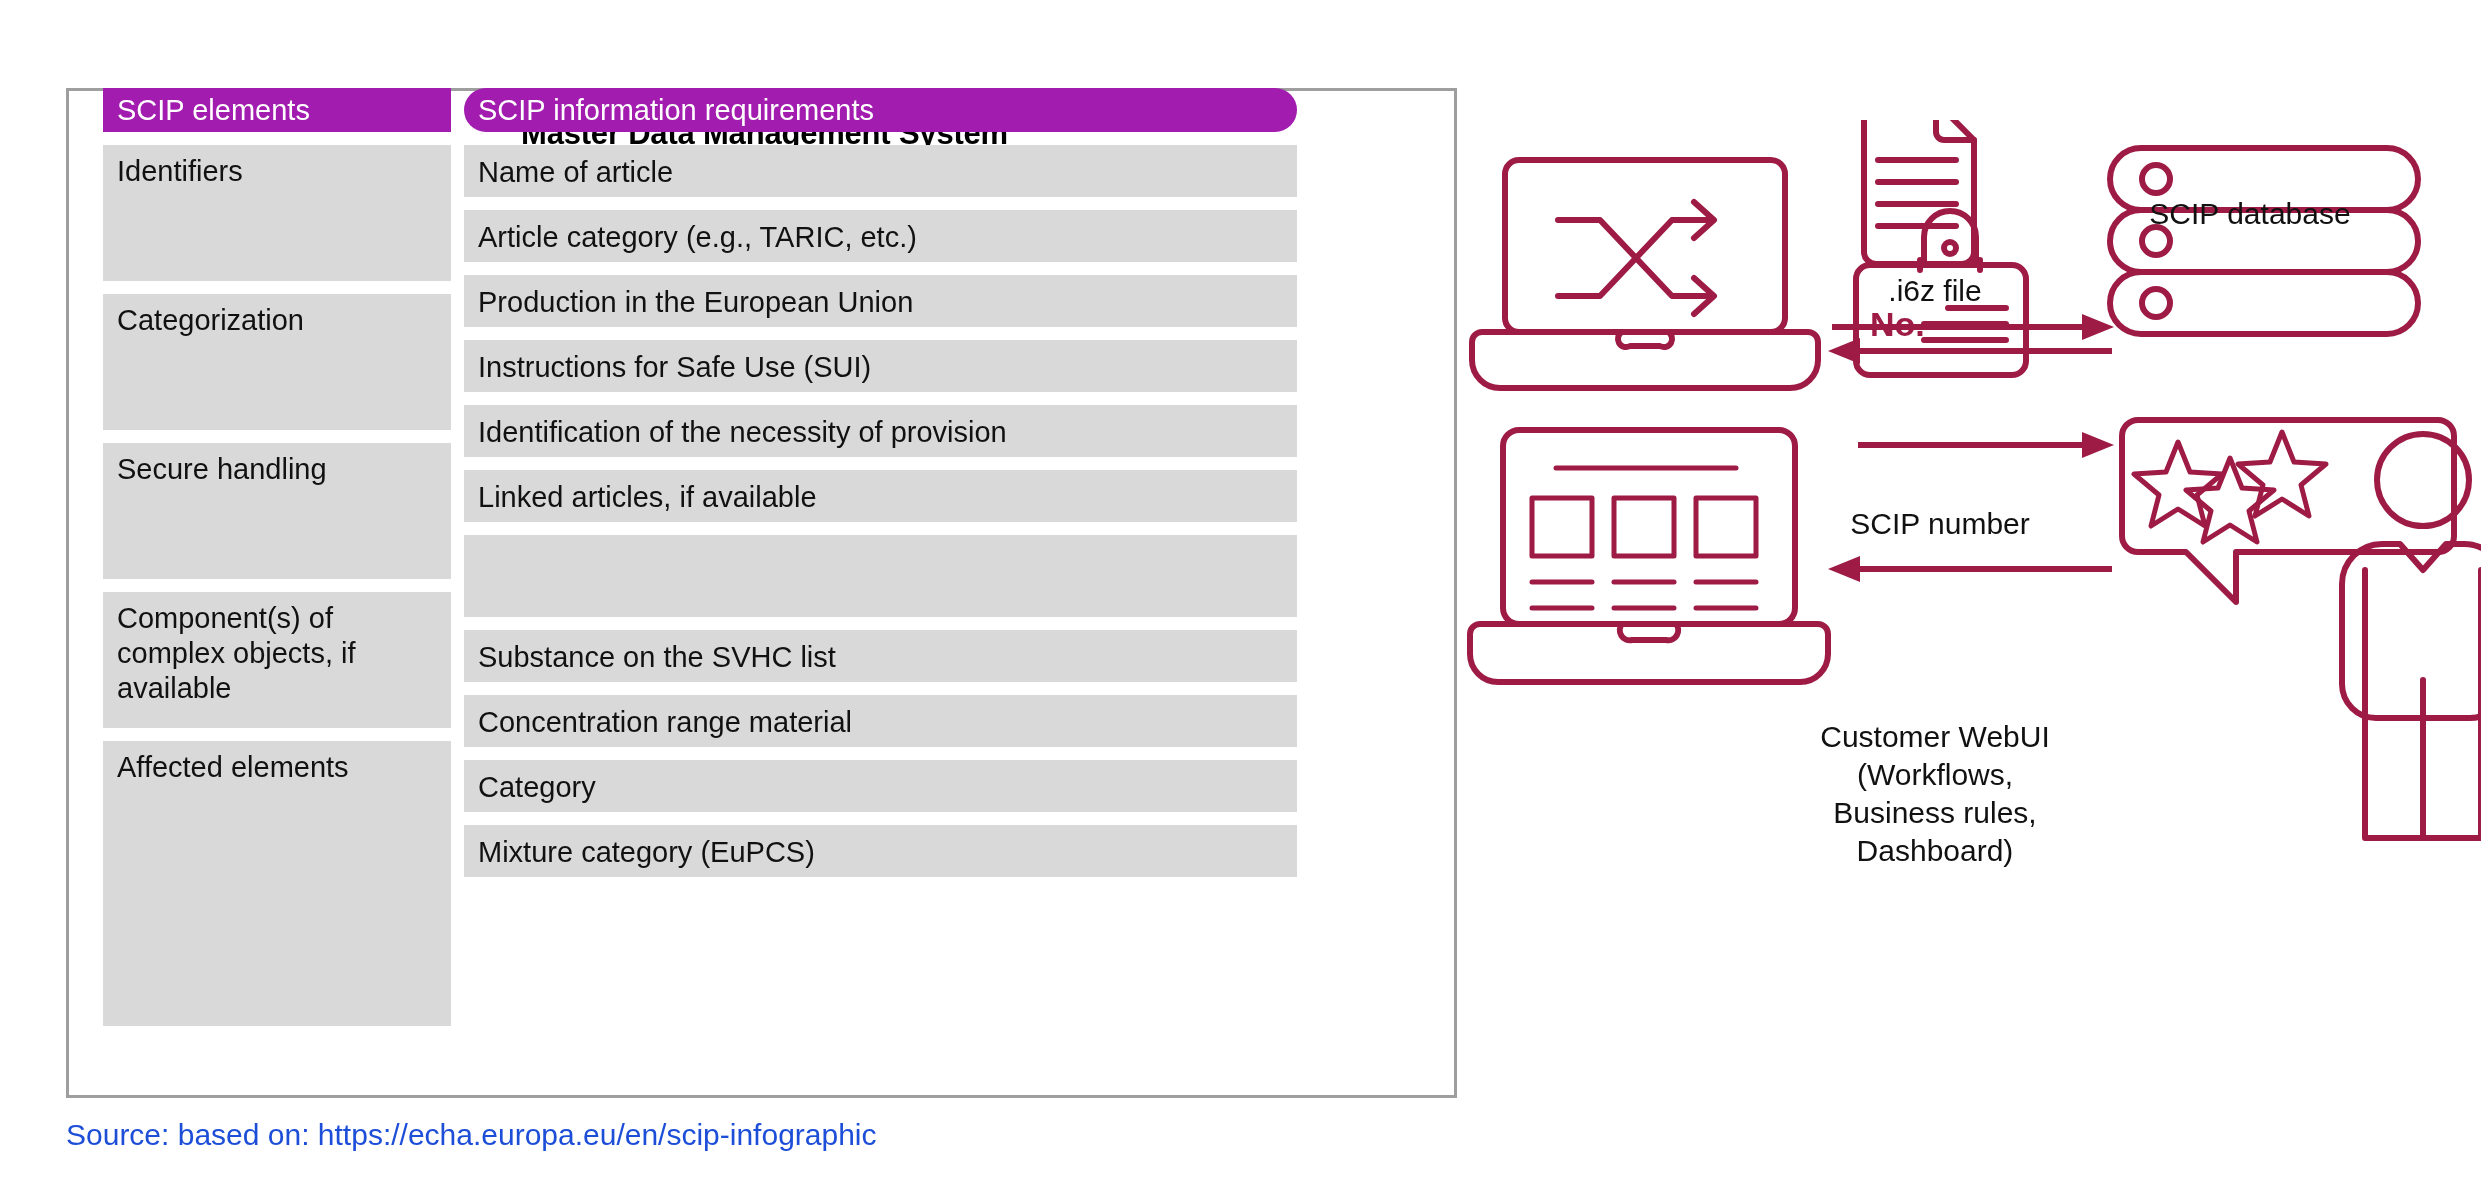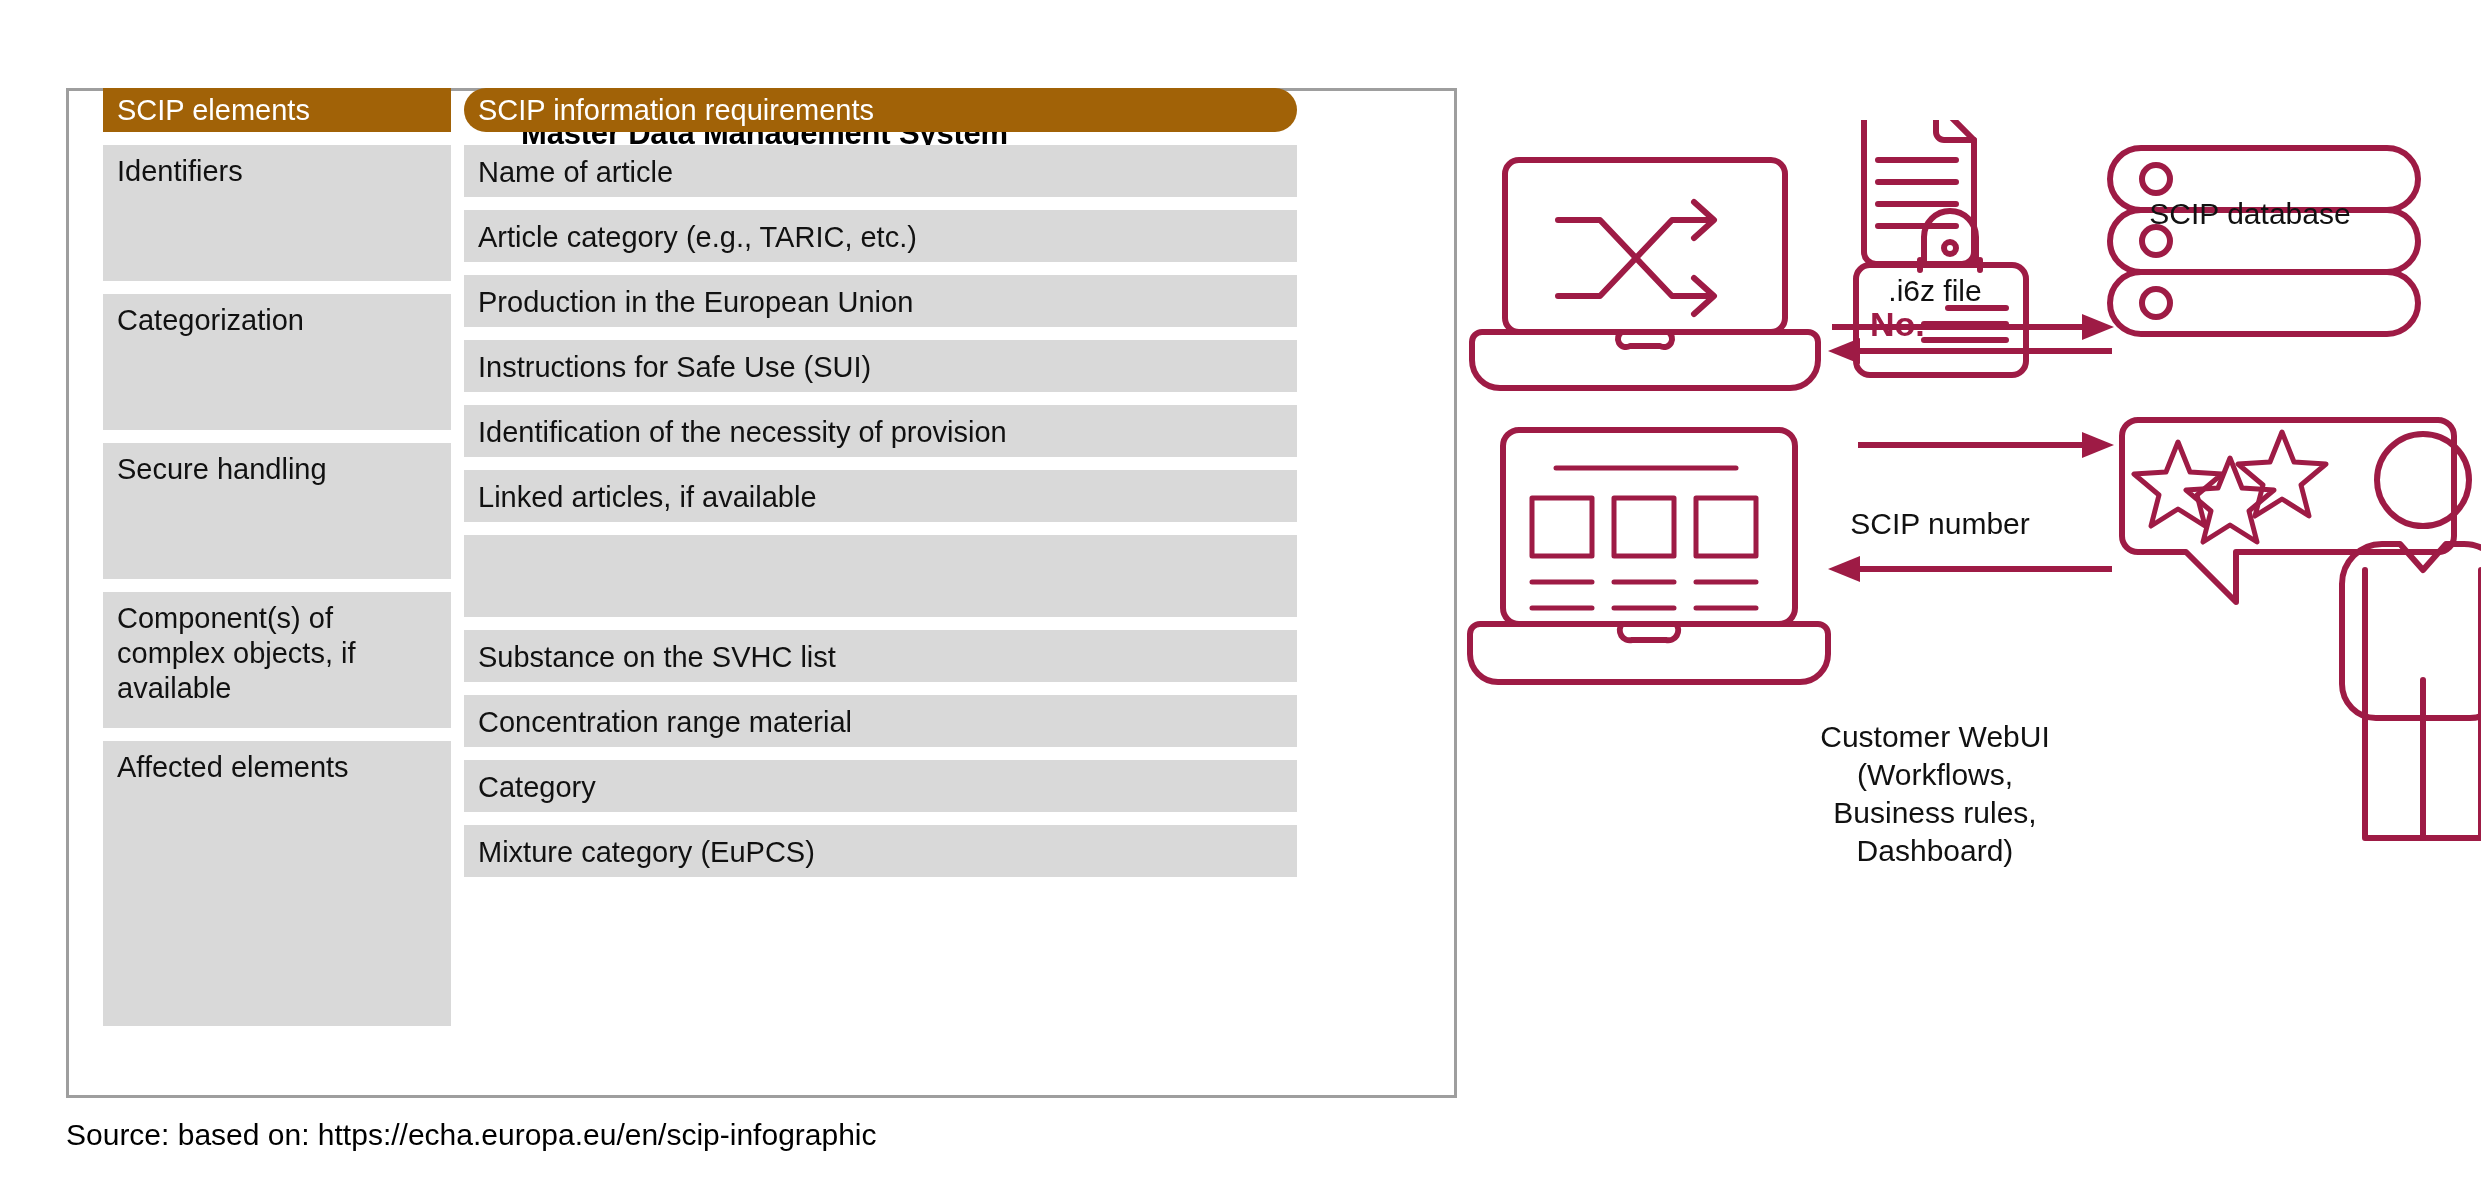--- a/index.html
+++ b/index.html
@@ -46,21 +46,21 @@
     top: 88px;
     width: 1194px;
   }
 
   .table-head {
     display: flex;
     gap: 13px;
     margin-bottom: 13px;
   }
   .th {
-    background: #a16207;
+    background: #a21caf;
     color: #ffffff;
     font-size: 29px;
     height: 44px;
     line-height: 44px;
     padding-left: 14px;
     box-sizing: border-box;
     white-space: nowrap;
     overflow: hidden;
   }
   .th-left  { width: 348px; }
@@ -107,21 +107,21 @@
     background: #d9d9d9;
     margin-bottom: 13px;
   }
 
   
   #source-caption {
     position: absolute;
     left: 66px;
     top: 1118px;
     font-size: 30px;
-    color: #000000;
+    color: #1d4ed8;
     white-space: nowrap;
   }
 
   
   .dg {
     position: absolute;
   }
   .dg-label {
     position: absolute;
     font-size: 30px;

